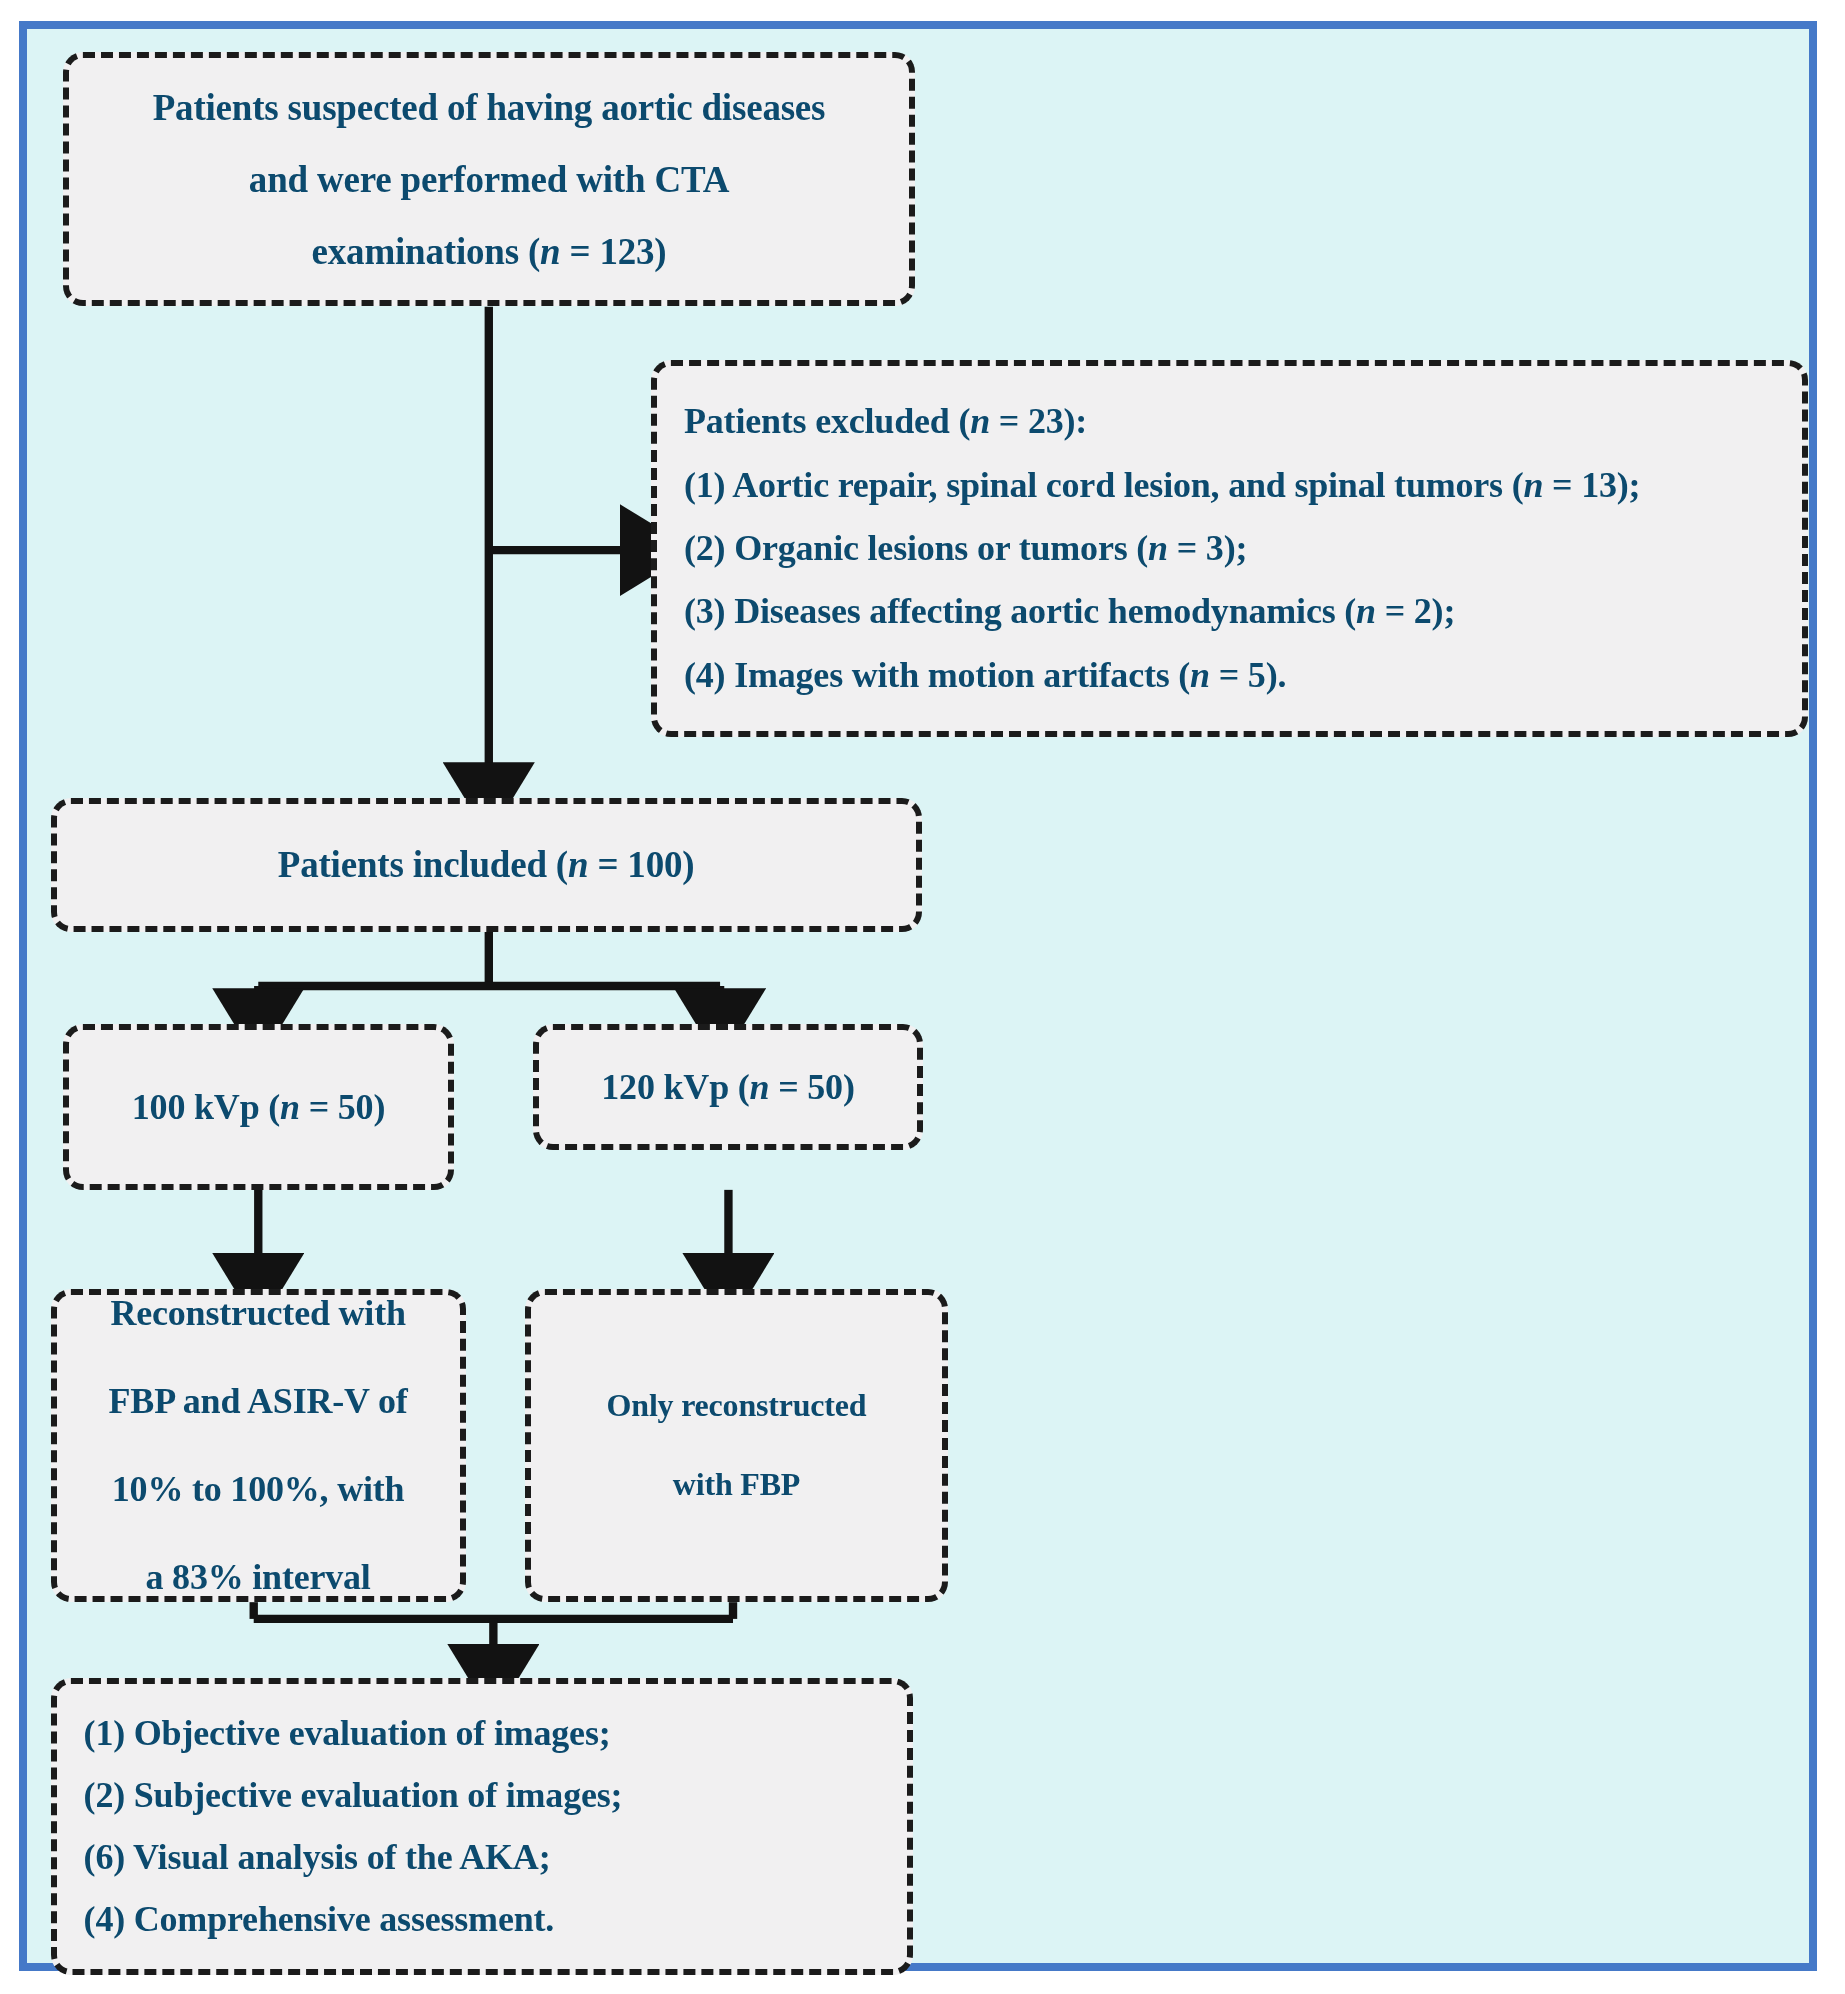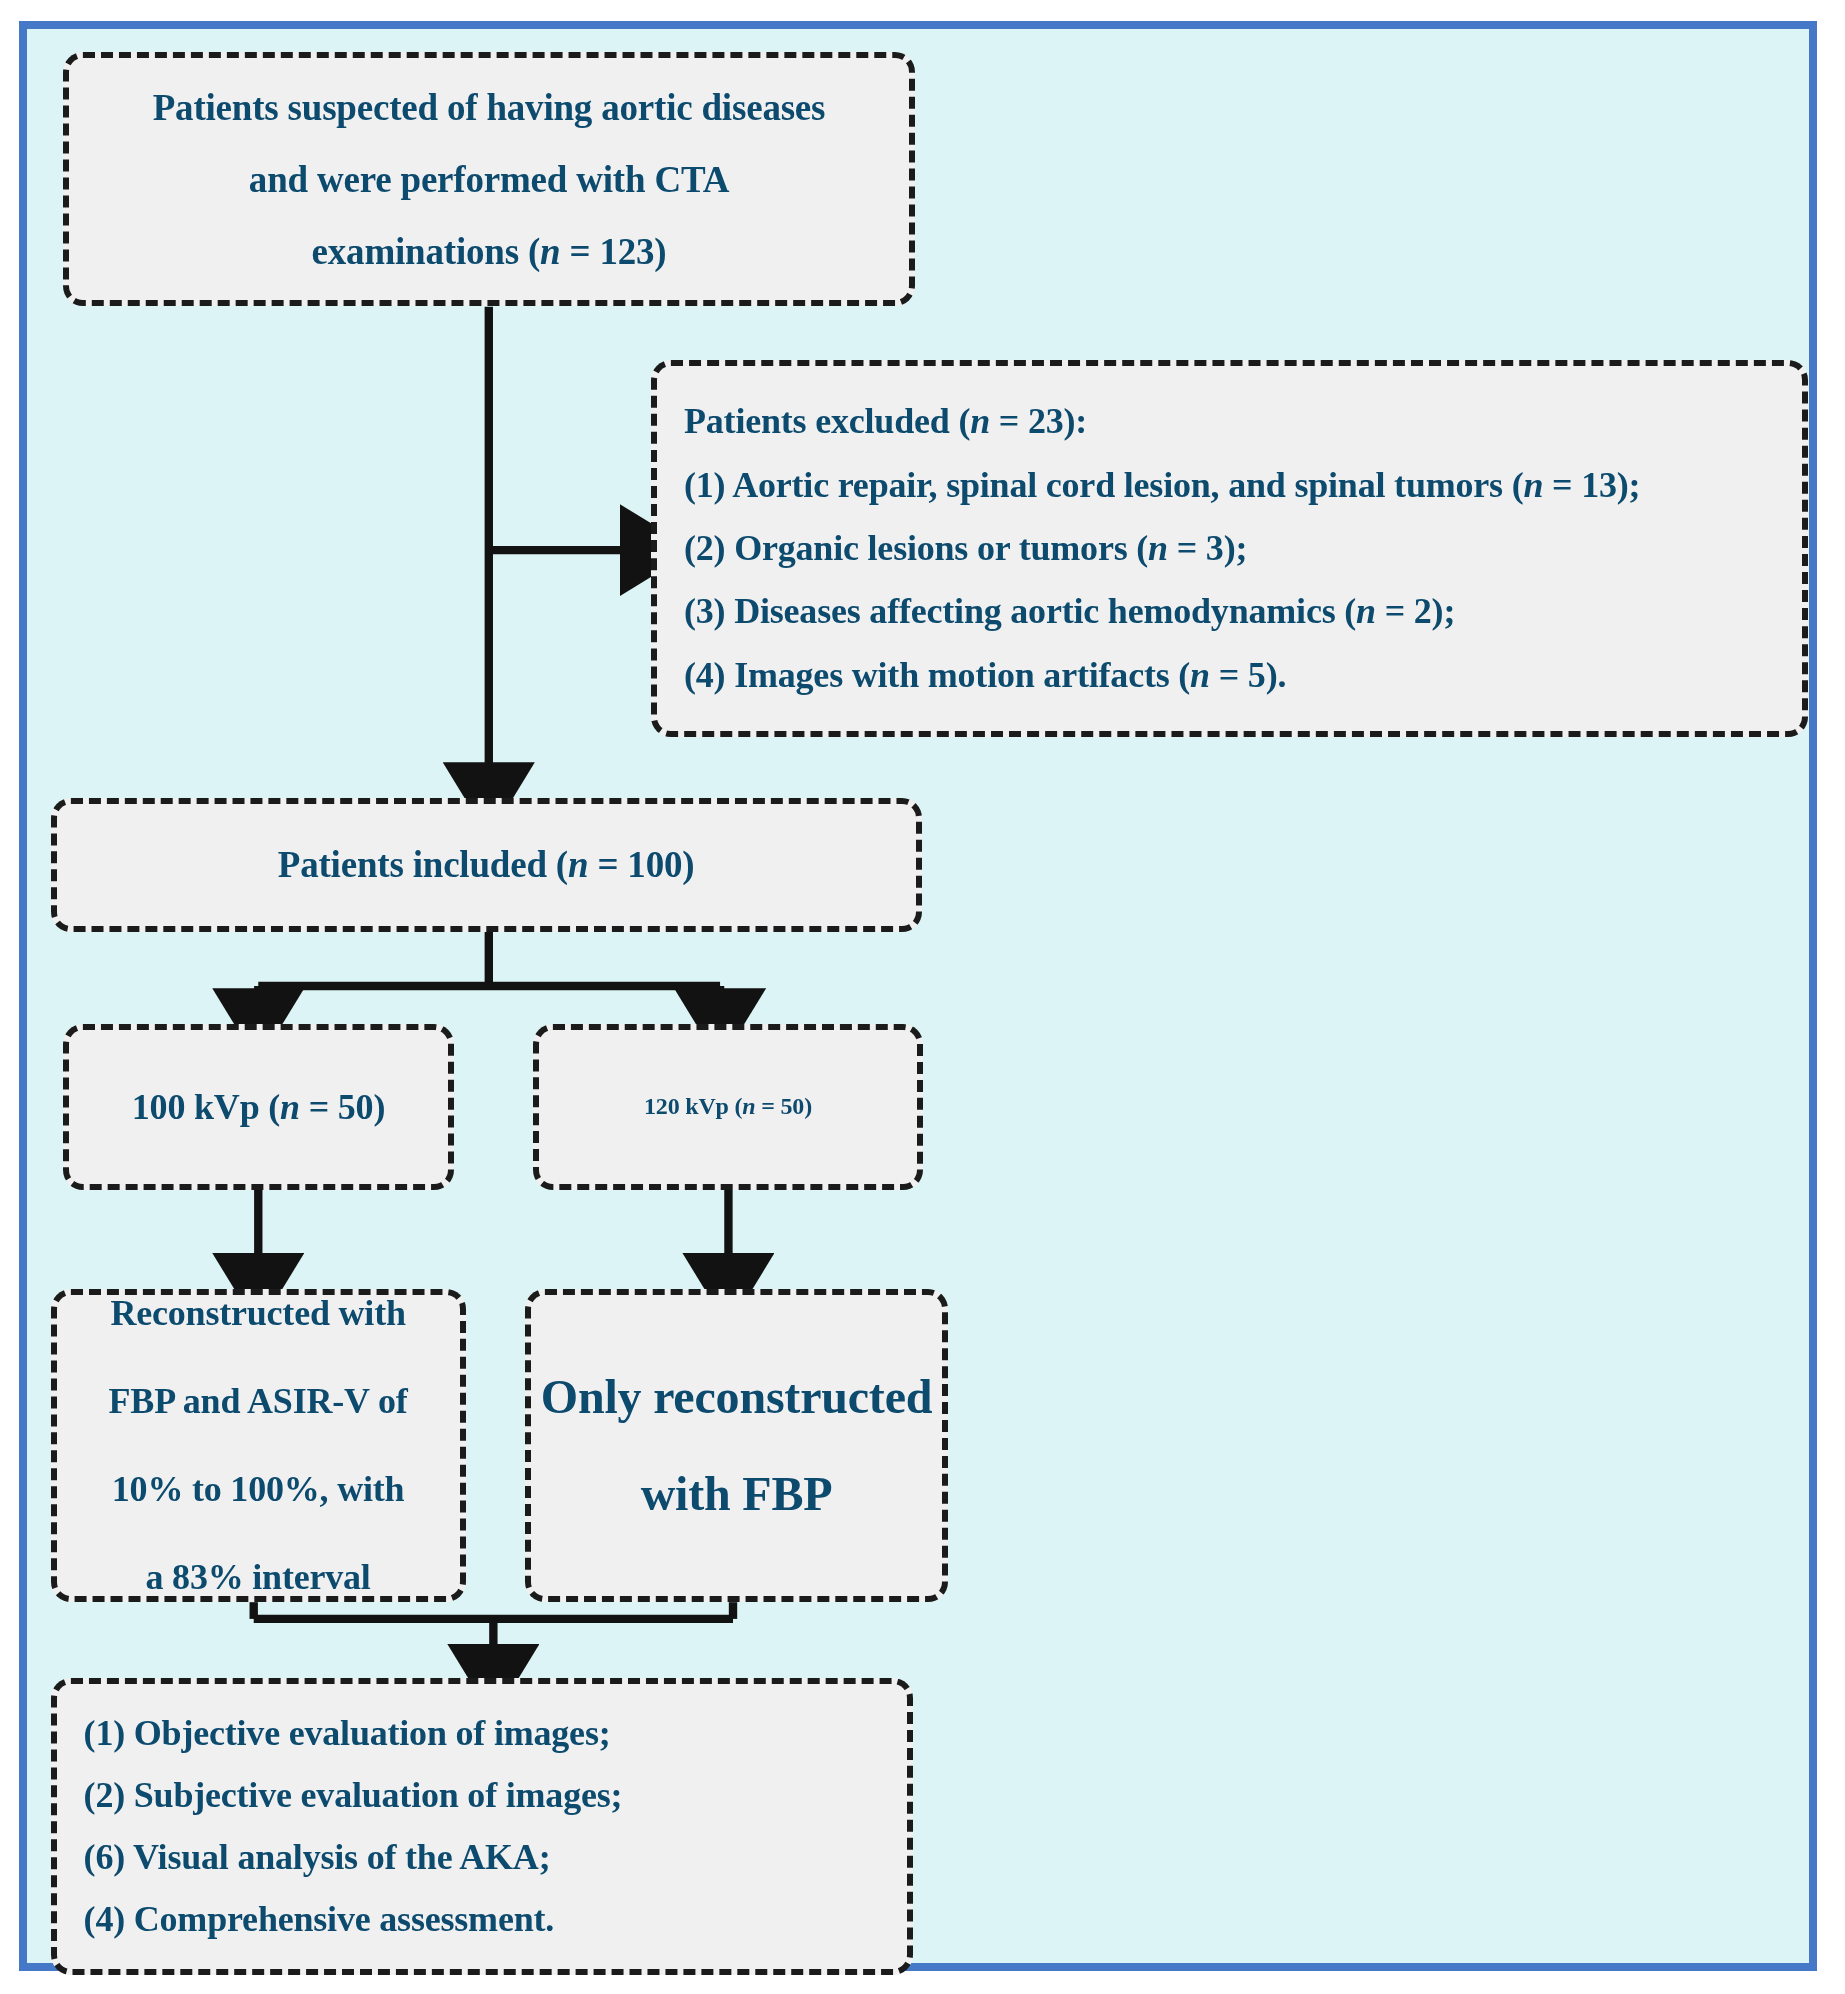--- a/index.html
+++ b/index.html
@@ -71,26 +71,26 @@
   
   #node-suspected     { left: 36px;  top: 23.6px;   width: 852px; height: 254px; font-size: 37px; }
   #node-suspected .line { margin: 14.5px 0; }
 
   #node-excluded      { left: 624px; top: 331px;  width: 1157px; height: 377px; font-size: 36px; }
   #node-excluded .line { margin: 10.7px 0; }
 
   #node-included      { left: 23.6px;  top: 769px; width: 871px; height: 134px; font-size: 37px; }
 
   #node-kvp-100       { left: 36px;  top: 995px; width: 391px;  height: 166px; font-size: 36px; }
-  #node-kvp-120       { left: 506px; top: 995px; width: 390px;  height: 166px; font-size: 24px; text-align: center; }
+  #node-kvp-120       { left: 506px; top: 995px; width: 390px;  height: 126px; font-size: 36px; text-align: center; }
 
   #node-recon-asirv   { left: 23.6px;  top: 1260px; width: 415px;  height: 313px; font-size: 36px; }
   #node-recon-asirv .line { margin: 23px 0; }
 
-  #node-recon-fbp     { left: 498px; top: 1260px; width: 423px;  height: 313px; font-size: 48px; gap: 24px; }
+  #node-recon-fbp     { left: 498px; top: 1260px; width: 423px;  height: 313px; font-size: 32px; gap: 24px; }
   #node-recon-fbp .line { margin: 9px 0; }
 
   #node-analysis      { left: 23.6px;  top: 1649px; width: 862px; height: 297px; font-size: 36px; }
   #node-analysis .line { margin: 10px 0; }
 
   .ital { font-style: italic; }
 </style>
 </head>
 <body>
 

